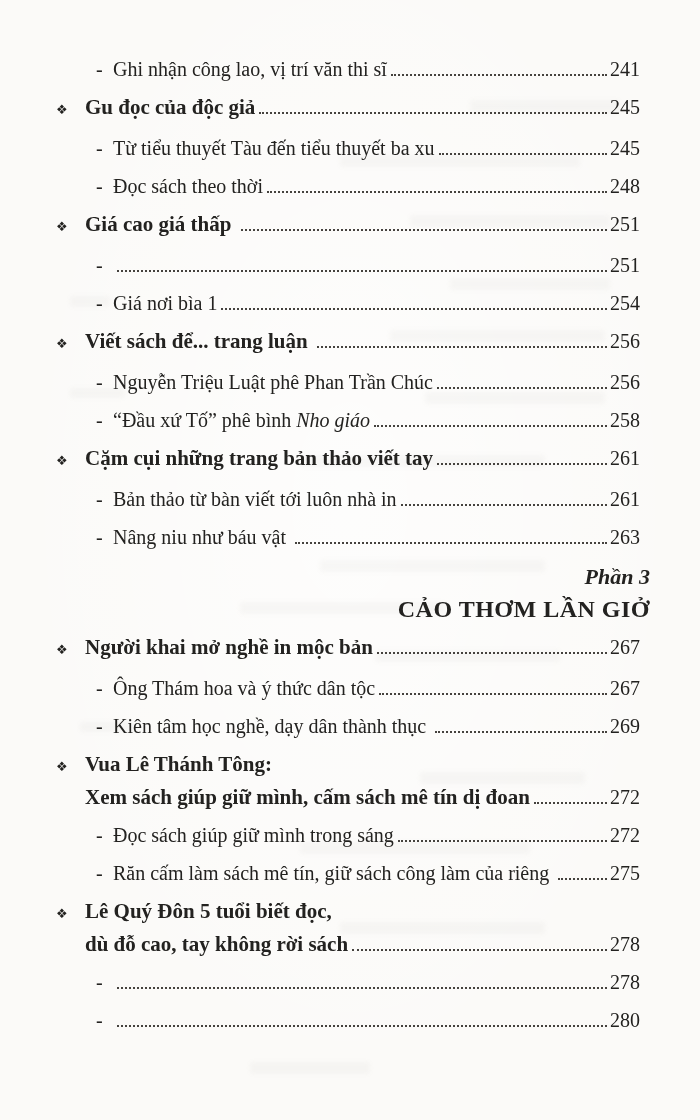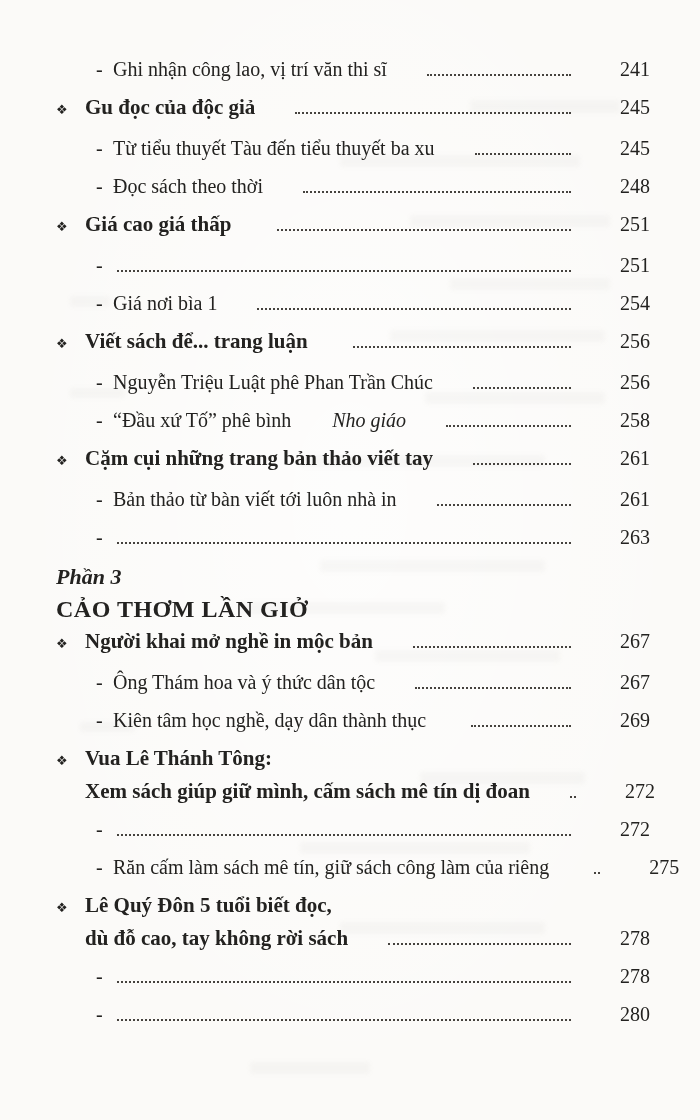--- a/index.html
+++ b/index.html
@@ -42,36 +42,36 @@
   }
   .marker{flex:none;}
   .main > .marker{
     width:29px;
     font-family:"DejaVu Sans",sans-serif;
     font-size:13px;
   }
   .sub > .marker{width:17px;}
   .entry-body{flex:1;min-width:0;}
   .line1{margin-bottom:7px;white-space:nowrap;}
-  .lastline{display:flex;align-items:baseline;gap:36px;}
+  .lastline{display:flex;align-items:baseline;}
   .title{flex:none;white-space:pre;}
   .title.italic{font-style:italic;}
   .leader{
     flex:1;min-width:6px;height:0;
     align-self:flex-end;
     border-bottom:2px dotted var(--dots);
     margin:0 3px 6px 4px;
   }
   .pagenum{
-    flex:none;width:40px;text-align:right;
+    flex:none;width:40px;text-align:left;
     font-weight:normal;font-size:20px;
   }
   .part-header{
-    text-align:left;
-    margin:12px 0 2px 0;
+    text-align:right;
+    margin:12px 0 8px 0;
   }
   .part-label{
     font-weight:bold;font-style:italic;
     font-size:22px;line-height:30px;
   }
   .part-title{
     font-weight:bold;
     font-size:24px;line-height:34px;
     letter-spacing:0.5px;
   }
@@ -200,20 +200,21 @@
               <span class="title">Bản thảo từ bàn viết tới luôn nhà in</span>
               <span class="leader"></span>
               <span class="pagenum">261</span>
             </div>
           </div>
         </div>
         <div class="toc-entry sub">
           <span class="marker">-</span>
           <div class="entry-body">
             <div class="lastline">
+              <span class="title">Nâng niu như báu vật </span>
               <span class="leader"></span>
               <span class="pagenum">263</span>
             </div>
           </div>
         </div>
       </div>
 
     <div class="part-header">
       <div class="part-label">Phần 3</div>
       <div class="part-title">CẢO THƠM LẦN GIỞ</div>
@@ -258,20 +259,21 @@
               <span class="title">Xem sách giúp giữ mình, cấm sách mê tín dị đoan</span>
               <span class="leader"></span>
               <span class="pagenum">272</span>
             </div>
           </div>
         </div>
         <div class="toc-entry sub">
           <span class="marker">-</span>
           <div class="entry-body">
             <div class="lastline">
+              <span class="title">Đọc sách giúp giữ mình trong sáng</span>
               <span class="leader"></span>
               <span class="pagenum">272</span>
             </div>
           </div>
         </div>
         <div class="toc-entry sub">
           <span class="marker">-</span>
           <div class="entry-body">
             <div class="lastline">
               <span class="title">Răn cấm làm sách mê tín, giữ sách công làm của riêng </span>

